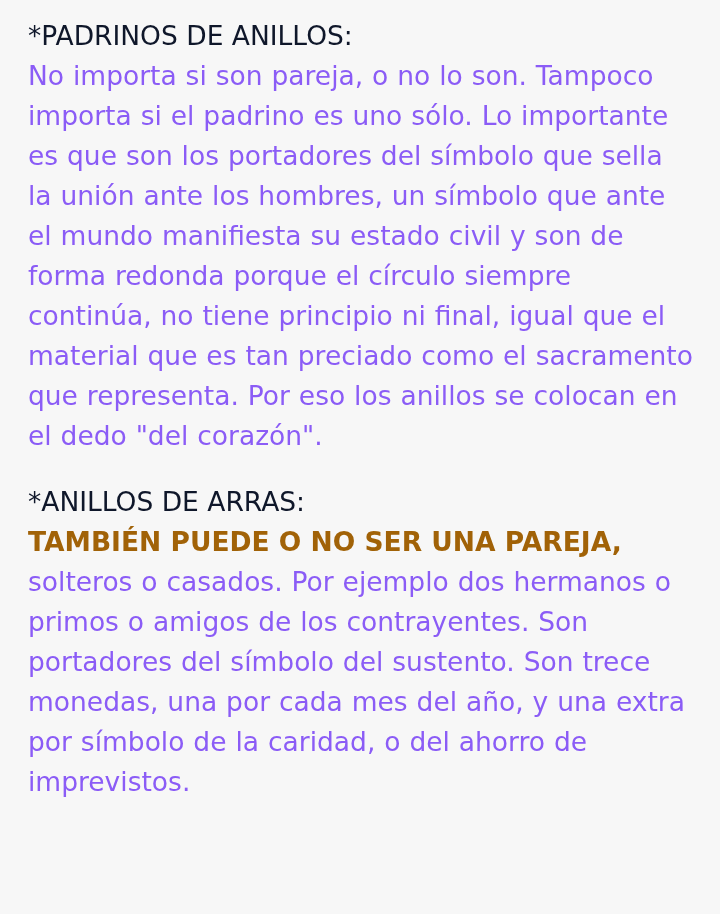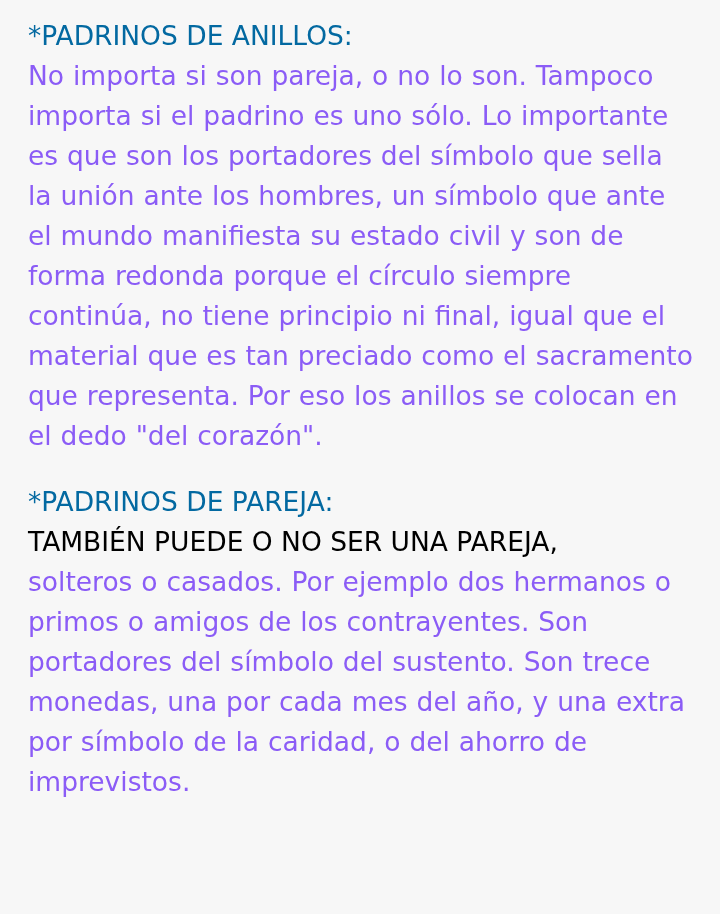--- a/index.html
+++ b/index.html
@@ -24,47 +24,48 @@
   .block {
     margin: 0 0 26px 0;
   }
   .block:last-child {
     margin-bottom: 0;
   }
   .heading {
     font-size: 26.5px;
     line-height: 40px;
     letter-spacing: 0px;
-    color: #0369a1;
+    color: #0f172a;
     white-space: pre-wrap;
   }
   .body-text {
     font-size: 26.5px;
     line-height: 40px;
     letter-spacing: 0px;
     color: #8b5cf6;
     white-space: pre-wrap;
     word-spacing: 0.5px;
   }
   .caps-line {
     font-size: 26.5px;
     line-height: 40px;
-    color: #000000;
+    color: #a16207;
     white-space: pre-wrap;
+    font-weight: bold;
   }
 </style>
 </head>
 <body>
 
 <div class="page">
 
   <div class="block">
     <div class="heading">*PADRINOS DE ANILLOS:</div>
     <div class="body-text">No importa si son pareja, o no lo son. Tampoco importa si el padrino es uno sólo. Lo importante es que son los portadores del símbolo que sella la unión ante los hombres, un símbolo que ante el mundo manifiesta su estado civil y son de forma redonda porque el círculo siempre continúa, no tiene principio ni final, igual que el material que es tan preciado como el sacramento que representa. Por eso los anillos se colocan en el dedo "del corazón".</div>
   </div>
 
   <div class="block">
-    <div class="heading">*PADRINOS DE PAREJA:</div>
+    <div class="heading">*ANILLOS DE ARRAS:</div>
     <div class="caps-line">TAMBIÉN PUEDE O NO SER UNA PAREJA,</div>
     <div class="body-text">solteros o casados. Por ejemplo dos hermanos o primos o amigos de los contrayentes. Son portadores del símbolo del sustento. Son trece monedas, una por cada mes del año, y una extra por símbolo de la caridad, o del ahorro de imprevistos.</div>
   </div>
 
 </div>
 
 </body></html>

